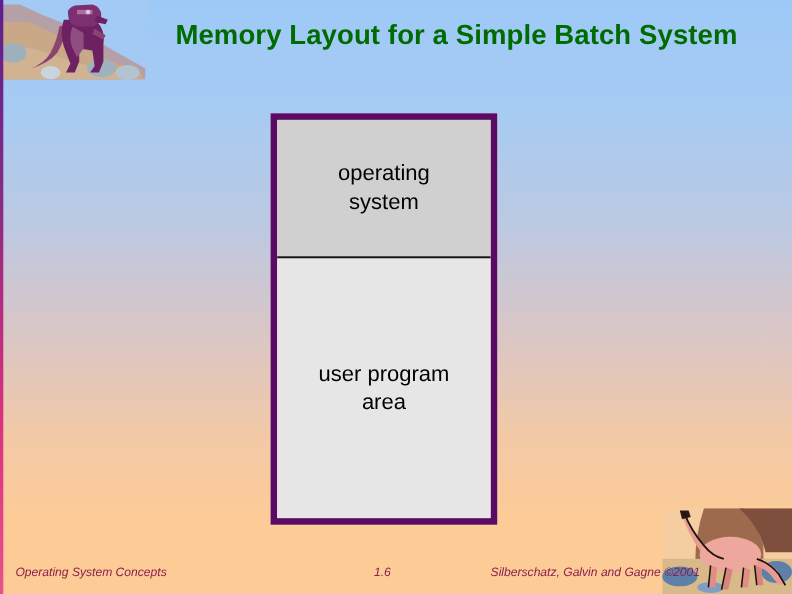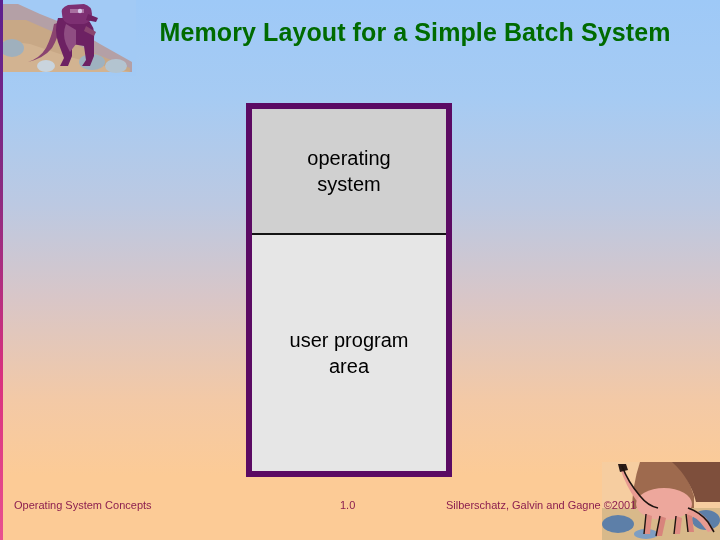--- a/index.html
+++ b/index.html
@@ -109,24 +109,25 @@
   #region-user {
     height: 236px;
     background: #e6e6e6;
   }
   .mem-label { display: block; }
 
   
   #footer {
     position: absolute;
     left: 0;
-    bottom: 16px;
+    bottom: 0;
     width: 684px;
     height: 40px;
     z-index: 5;
+    font-style: italic;
   }
   .footer-text {
     position: absolute;
     color: #8c1f4f;
     font-size: 11px;
     line-height: 14px;
     white-space: nowrap;
   }
   #footer-left  { left: 14px;  top: 14px; }
   #footer-page  { left: 340px; top: 14px; }
@@ -207,17 +208,17 @@
       <path d="M84,52 L86,70 L92,70 L90,54 Z" fill="#d8847c"></path>
 
       <path d="M20,4 Q26,20 38,34 Q46,44 56,46" stroke="#1e1410" stroke-width="1.6" fill="none"></path>
       <path d="M86,46 Q98,50 106,60 L112,70" stroke="#1e1410" stroke-width="1.6" fill="none"></path>
       <path d="M44,52 L42,72 M58,54 L54,74 M74,54 L72,72 M84,52 L86,70" stroke="#1e1410" stroke-width="1.4" fill="none"></path>
     </svg>
   </div>
 
   <div id="footer">
     <div id="footer-left" class="footer-text">Operating System Concepts</div>
-    <div id="footer-page" class="footer-text">1.0</div>
+    <div id="footer-page" class="footer-text">1.6</div>
     <div id="footer-right" class="footer-text">Silberschatz, Galvin and  Gagne ©2001</div>
   </div>
 
 </div>
 
 </body></html>

